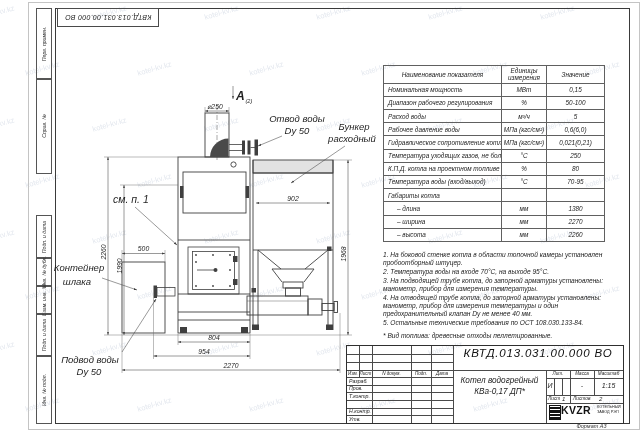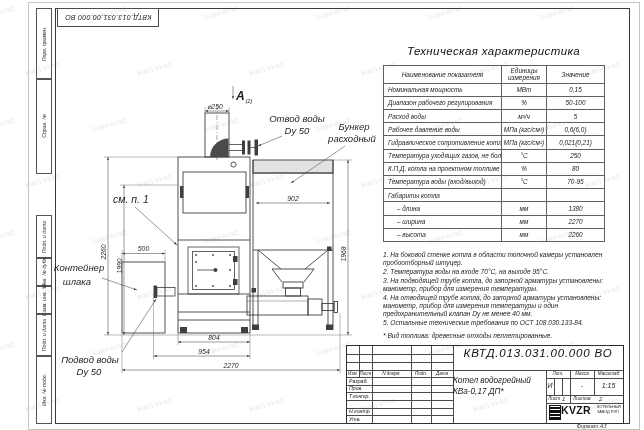--- a/index.html
+++ b/index.html
@@ -42,21 +42,21 @@
   
   .tb{position:absolute;left:346px;top:345px;width:276px;height:77px;border:1.2px solid #2f2f2f;z-index:3;}
   .tb i{position:absolute;display:block;background:#4a4a4a;}
   .tb .vl{width:1px;}
   .tb .hl{height:1px;}
   .tb div{position:absolute;font:italic 5px "Liberation Sans",sans-serif;color:#1c1c1c;}
   .tb .doc{left:106px;top:1px;width:170px;height:21px;line-height:21px;text-align:center;
     font:italic 11.5px "Liberation Sans",sans-serif;letter-spacing:.8px;color:#111;}
   .tb .hc{top:24.6px;height:6px;line-height:6px;text-align:center;font-size:4.6px;}
   .tb .st{left:2px;width:22px;height:7px;line-height:7px;font-size:5.2px;}
-  .tb .nm{left:106px;top:29px;width:93px;text-align:left;font-size:8.2px;line-height:11px;}
+  .tb .nm{left:106px;top:29px;width:93px;text-align:center;font-size:8.2px;line-height:11px;}
   .tb .ll{top:24.6px;height:6px;line-height:6px;text-align:center;font-size:4.6px;}
   .tb .lv{top:35px;height:10px;line-height:10px;text-align:center;font-size:7px;}
   .tb .sh{top:50px;height:6px;line-height:6px;font-size:4.8px;}
   .tb .shv{top:49.5px;height:7px;line-height:7px;font-size:6px;}
   .logoMark{position:absolute;left:202px;top:59px;width:10px;height:13px;
     background:repeating-linear-gradient(0deg,#111 0 2.2px,#fff 2.2px 3.2px);border:.5px solid #111;}
   .tb .kvzr{left:214px;top:57.5px;width:36px;font:bold 10.5px "Liberation Sans",sans-serif;font-style:normal;color:#111;letter-spacing:.3px;}
   .tb .co{left:250px;width:26px;font-size:3.8px;line-height:4.6px;font-style:normal;color:#222;}
   .fmt{position:absolute;left:555px;top:422.5px;width:73px;text-align:center;
     font:italic 5.5px "Liberation Sans",sans-serif;color:#333;z-index:3;}
@@ -292,21 +292,20 @@
     <text class="lb" x="297" y="134">Dy 50</text>
     <text class="lb" x="354" y="130">Бункер</text>
     <text class="lb" x="352" y="142">расходный</text>
     <text class="sn" x="113" y="203">см. п. 1</text>
     <text class="lb" x="79" y="271">Контейнер</text>
     <text class="lb" x="77" y="285">шлака</text>
     <text class="lb" x="90" y="363">Подвод воды</text>
     <text class="lb" x="89" y="375">Dy 50</text>
   </svg>
 
-  <div class="spec-title">Техническая характеристика</div>
   <table class="spec">
     <colgroup>
         <col style="width:118px">
         <col style="width:45px">
         <col style="width:58px">
       </colgroup>
     <thead>
       <tr>
         <th>Наименование показателя</th>
         <th>Единицы измерения</th>

